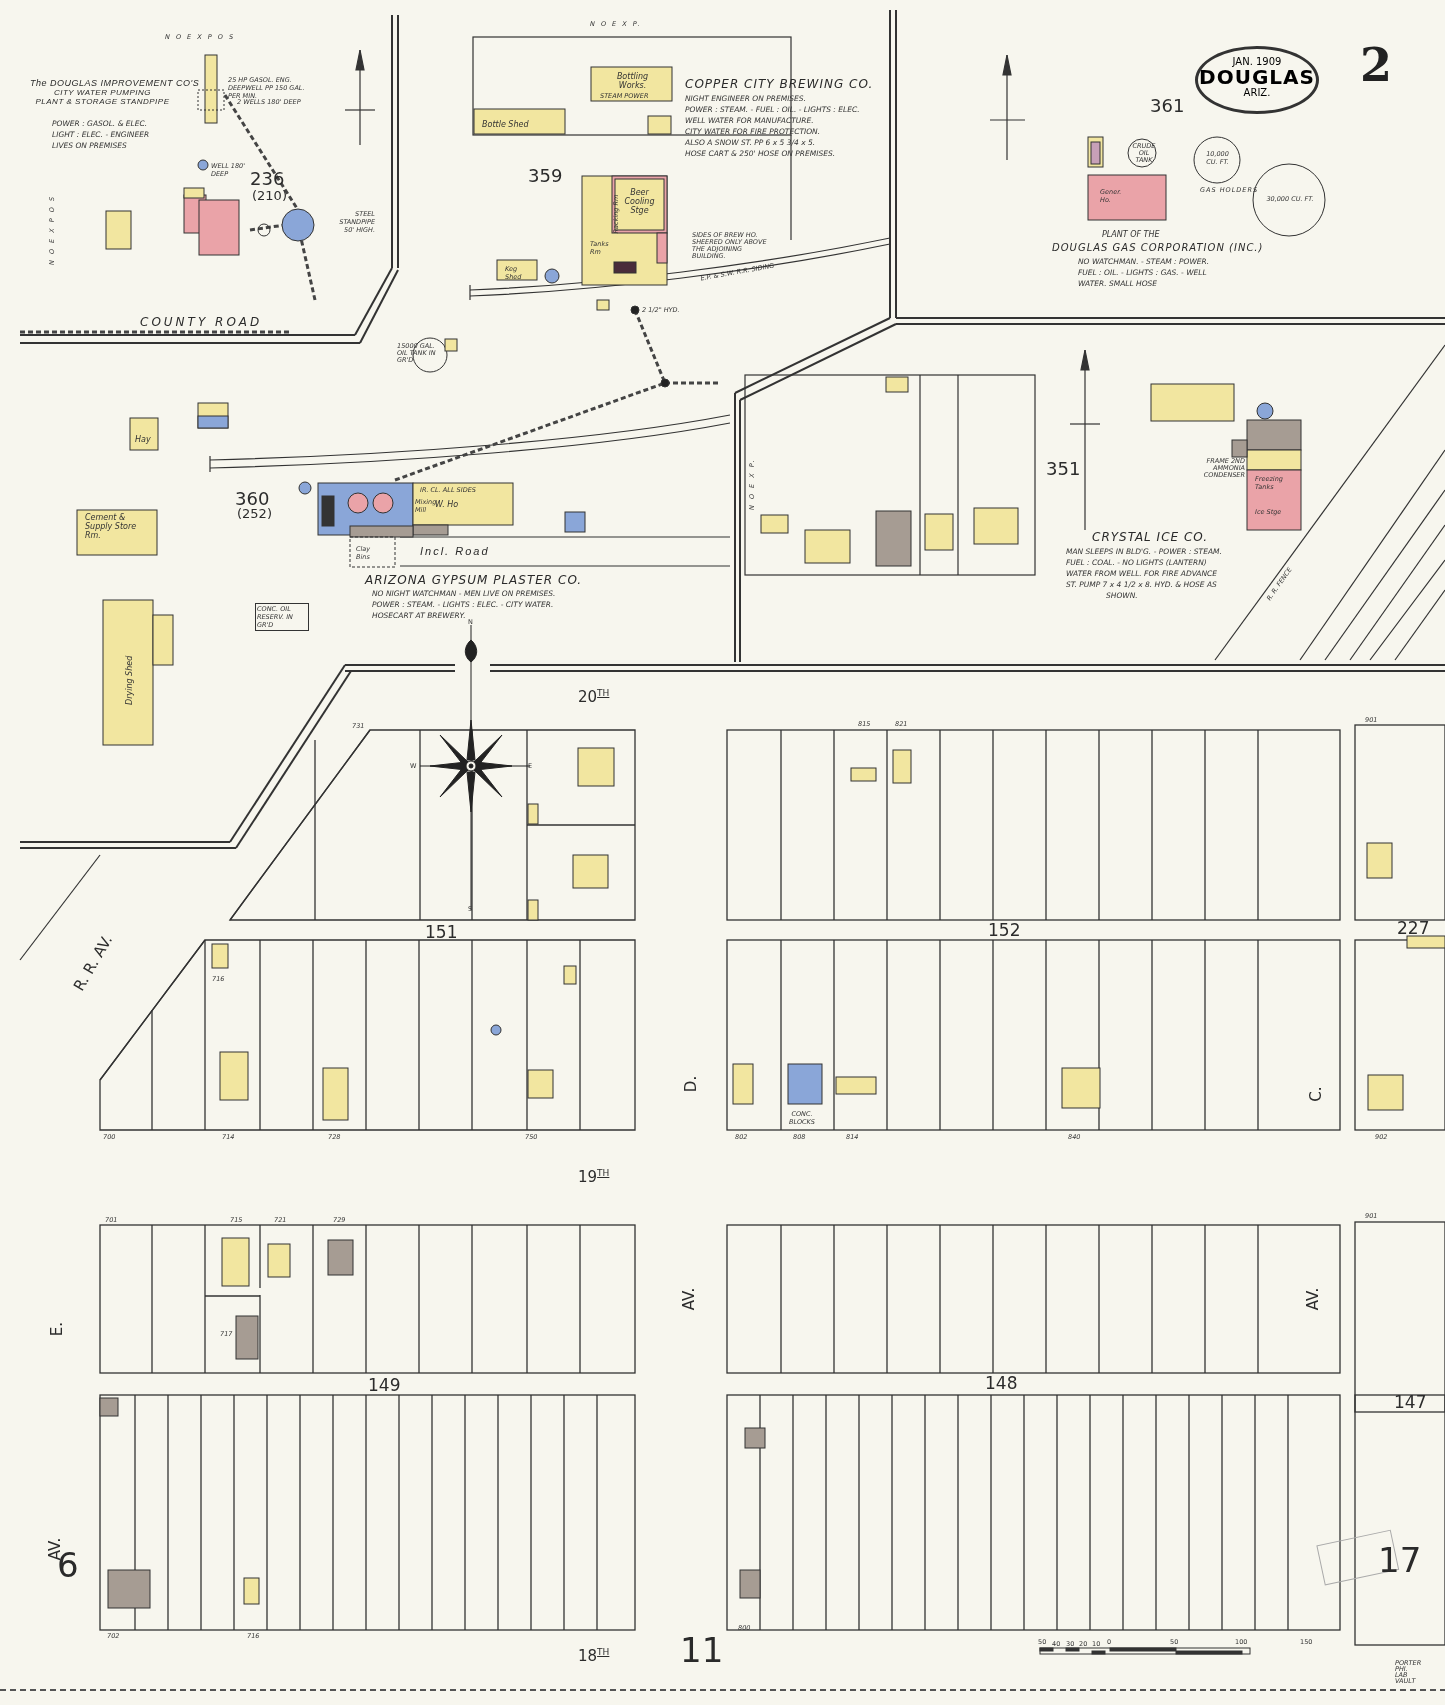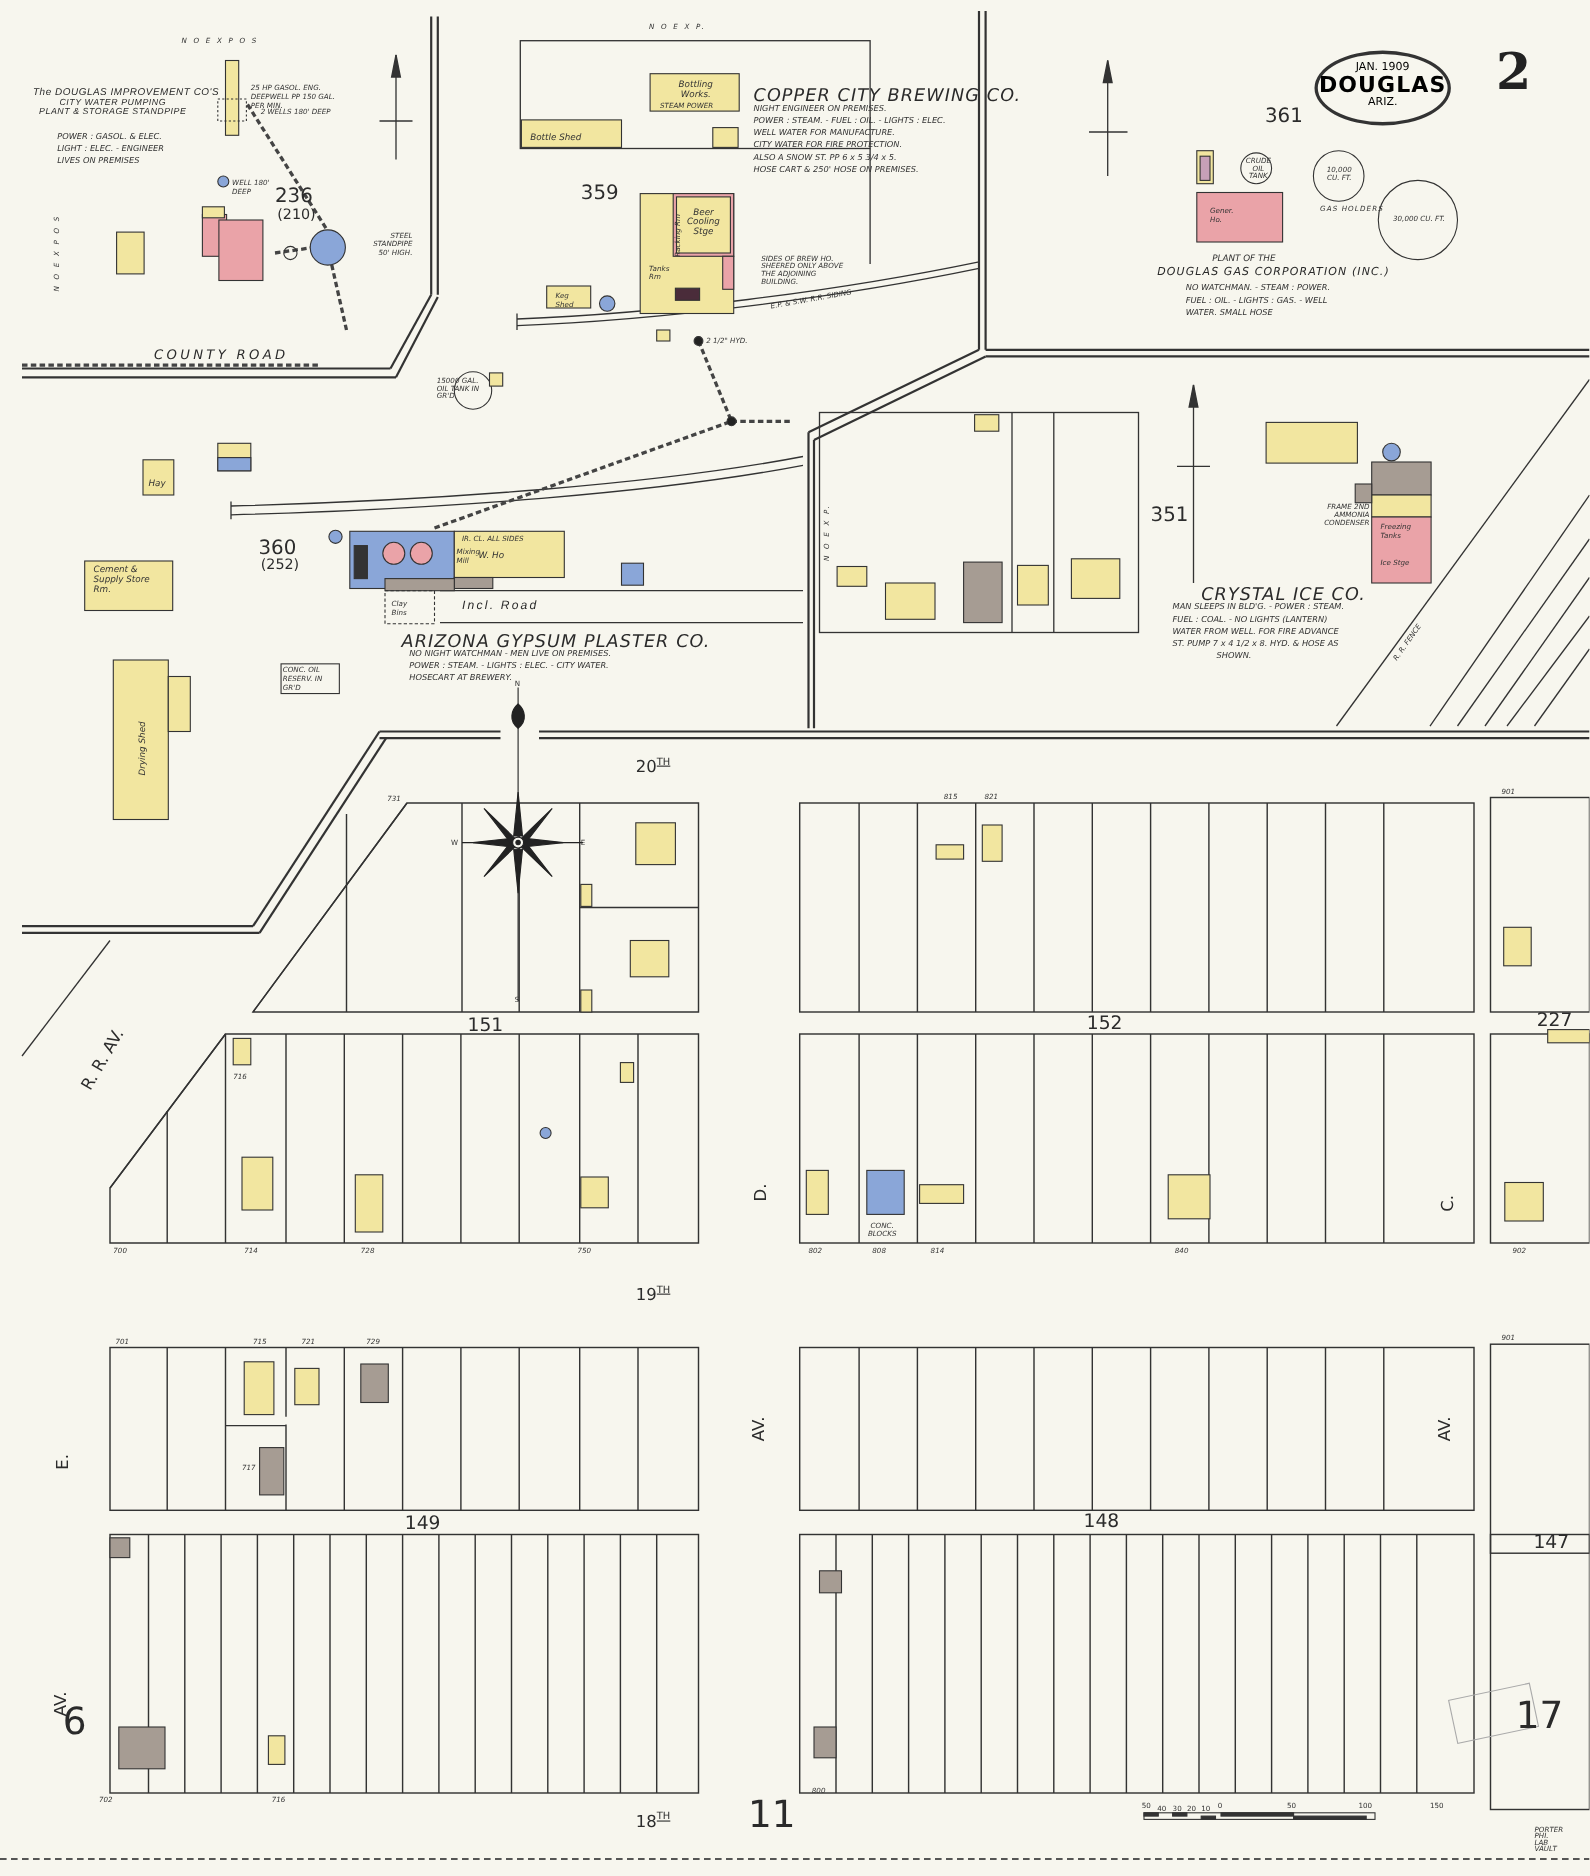--- a/index.html
+++ b/index.html
@@ -4,21 +4,21 @@
 <style>
   html, body { margin: 0; padding: 0; background: #f7f6ee; }
   body { width: 1445px; height: 1705px; position: relative; overflow: hidden; font-family: "DejaVu Sans", sans-serif; }
   svg { position: absolute; left: 0; top: 0; }
   .lbl { position: absolute; color: #2a2a2a; white-space: nowrap; }
   .ital { font-style: italic; font-family: "Liberation Sans", sans-serif; letter-spacing: 0.5px; }
   .blocknum { font-family: "DejaVu Sans", sans-serif; font-size: 17px; color: #2c2c2c; }
   .bignum { font-family: "DejaVu Sans", sans-serif; font-size: 30px; color: #2c2c2c; }
   .street { font-family: "DejaVu Sans", sans-serif; font-size: 15px; color: #2c2c2c; }
   .note { font-size: 7.5px; font-style: italic; line-height: 11px; color: #333; }
-  .company { font-size: 16px; font-style: italic; letter-spacing: 1px; color: #2a2a2a; }
+  .company { font-size: 12px; font-style: italic; letter-spacing: 1px; color: #2a2a2a; }
   .small { font-size: 8px; font-style: italic; color: #333; }
   .tiny { font-size: 6.5px; font-style: italic; color: #333; }
   .oval { position: absolute; left: 1195px; top: 46px; width: 118px; height: 62px; border: 3px solid #333; border-radius: 50%; text-align: center; }
   .oval .date { font-size: 10px; margin-top: 7px; }
   .oval .city { font-size: 20px; font-weight: bold; line-height: 20px; letter-spacing: 1px; }
   .oval .state { font-size: 10px; }
   .sheet { position: absolute; left: 1360px; top: 38px; font-size: 46px; font-weight: bold; font-family: "DejaVu Serif", serif; color: #222; }
 </style>
 </head>
 <body>
@@ -504,21 +504,21 @@
 <div class="lbl tiny" style="left:846px;top:1133px;">814</div>
 <div class="lbl tiny" style="left:1068px;top:1133px;">840</div>
 <div class="lbl tiny" style="left:1365px;top:716px;">901</div>
 <div class="lbl tiny" style="left:1375px;top:1133px;">902</div>
 <div class="lbl tiny" style="left:1365px;top:1212px;">901</div>
 <div class="lbl tiny" style="left:105px;top:1216px;">701</div>
 <div class="lbl tiny" style="left:230px;top:1216px;">715</div>
 <div class="lbl tiny" style="left:274px;top:1216px;">721</div>
 <div class="lbl tiny" style="left:333px;top:1216px;">729</div>
 <div class="lbl tiny" style="left:220px;top:1330px;">717</div>
-<div class="lbl tiny" style="left:90px;top:1632px;font-style:italic;">702</div>
+<div class="lbl tiny" style="left:107px;top:1632px;font-style:italic;">702</div>
 <div class="lbl tiny" style="left:247px;top:1632px;">716</div>
 <div class="lbl tiny" style="left:738px;top:1624px;">800</div>
 
 <div class="lbl" style="left:1130px;top:1710px;font-size:15px;">Scale of Feet.</div>
 <div class="lbl tiny" style="left:1038px;top:1638px;font-style:normal;">50</div>
 <div class="lbl tiny" style="left:1052px;top:1640px;font-style:normal;">40</div>
 <div class="lbl tiny" style="left:1066px;top:1640px;font-style:normal;">30</div>
 <div class="lbl tiny" style="left:1079px;top:1640px;font-style:normal;">20</div>
 <div class="lbl tiny" style="left:1092px;top:1640px;font-style:normal;">10</div>
 <div class="lbl tiny" style="left:1107px;top:1638px;font-style:normal;">0</div>

